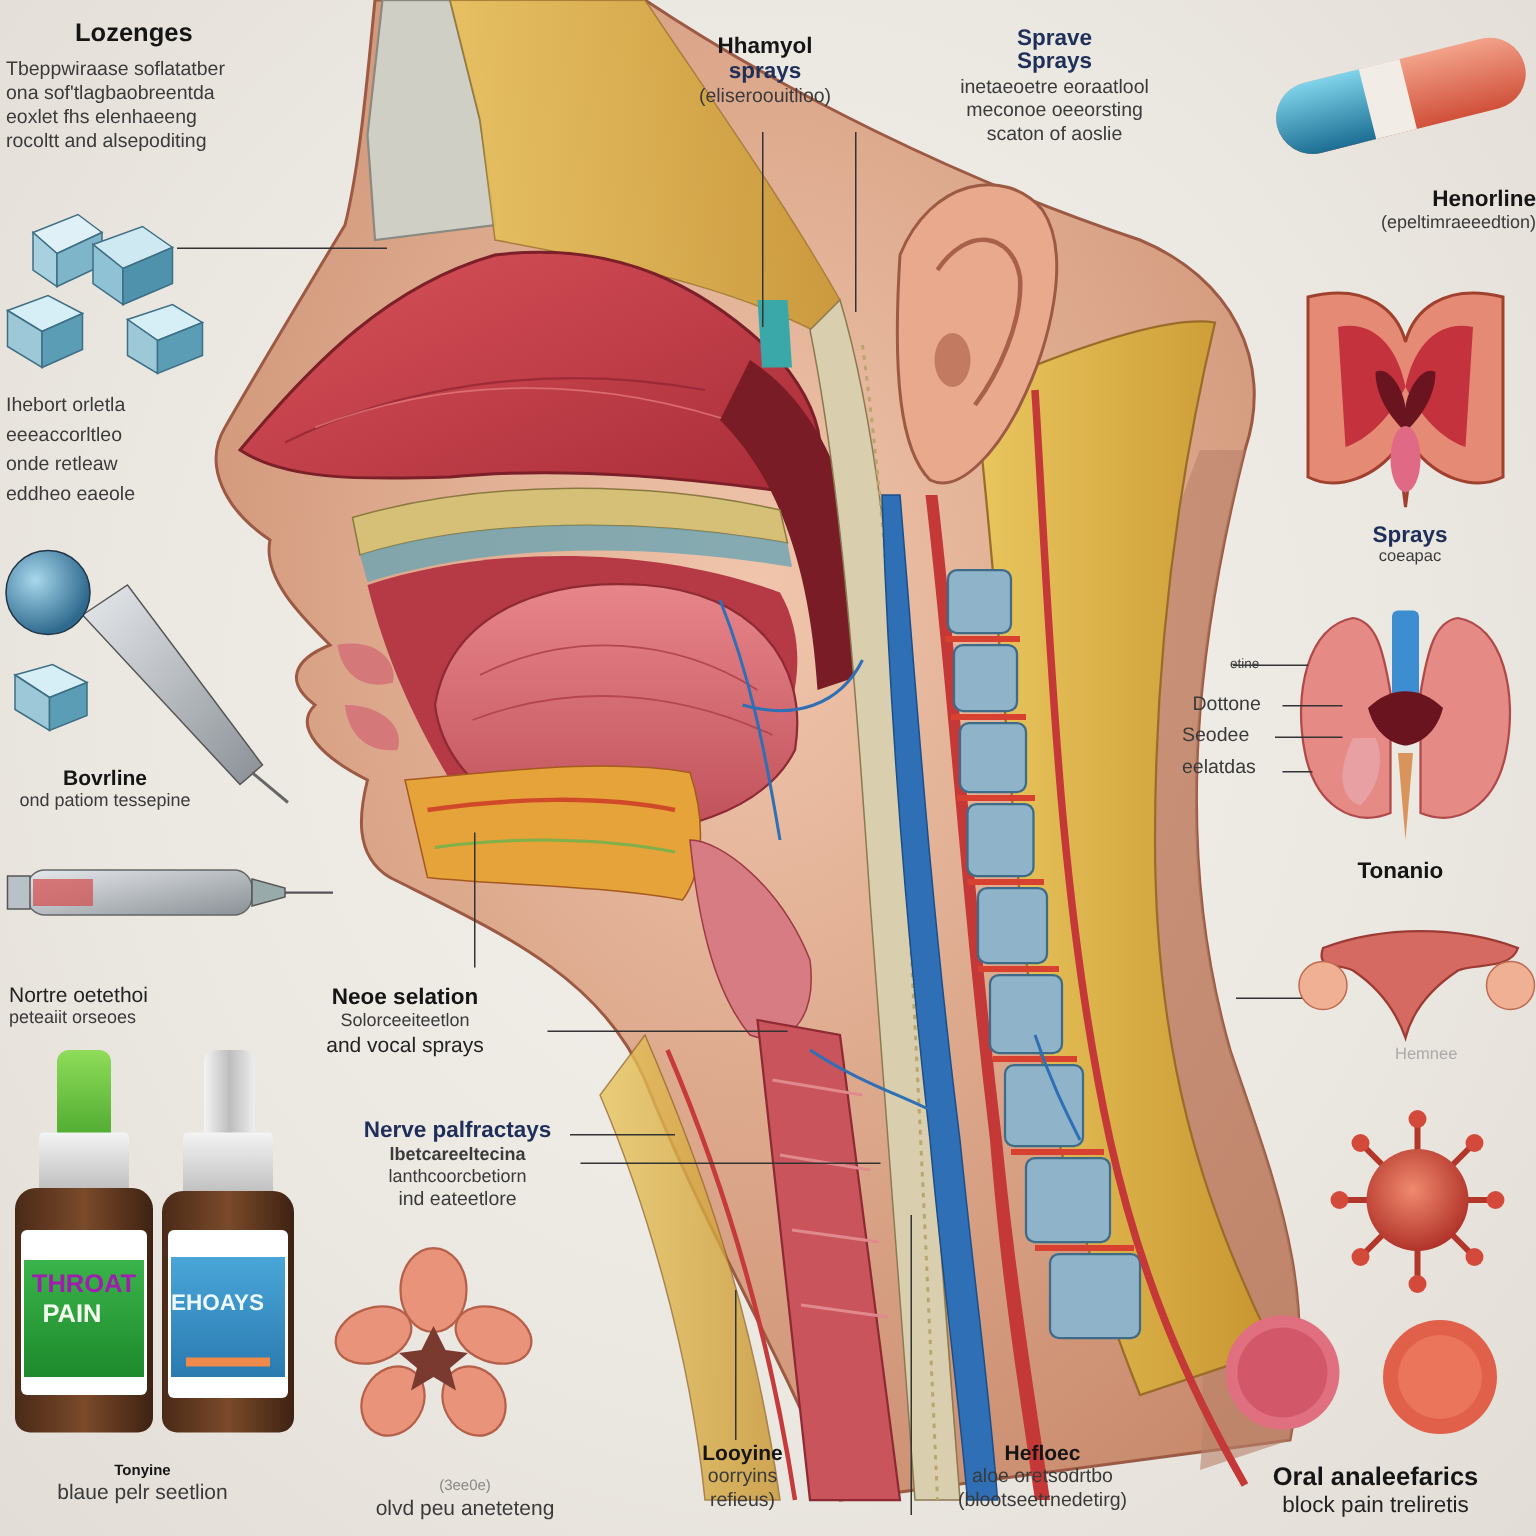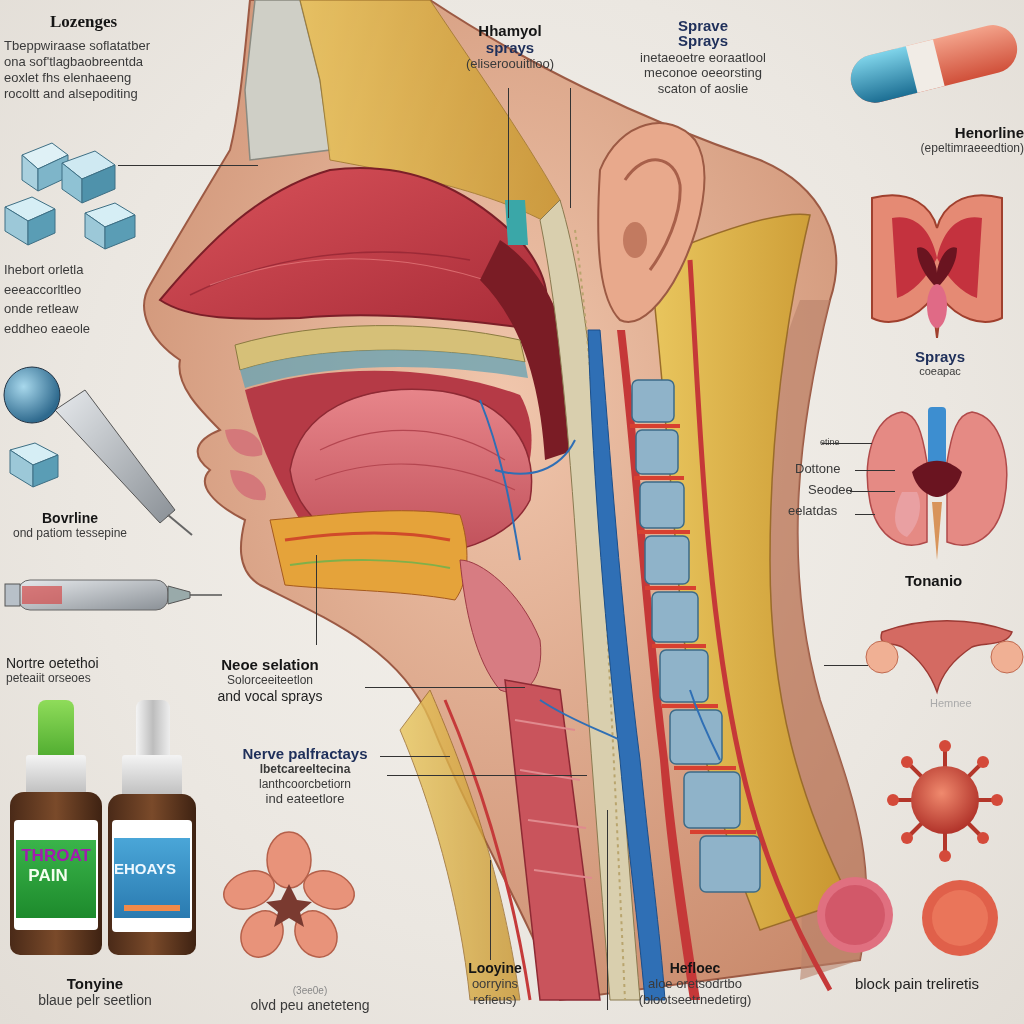--- a/index.html
+++ b/index.html
@@ -286,21 +286,21 @@
 <div class="leader" style="left:508px;top:88px;width:1px;height:130px;"></div>
 <div class="leader" style="left:570px;top:88px;width:1px;height:120px;"></div>
 <div class="leader" style="left:316px;top:555px;width:1px;height:90px;"></div>
 <div class="leader" style="left:365px;top:687px;width:160px;height:1px;"></div>
 <div class="leader" style="left:380px;top:756px;width:70px;height:1px;"></div>
 <div class="leader" style="left:387px;top:775px;width:200px;height:1px;"></div>
 <div class="leader" style="left:490px;top:860px;width:1px;height:100px;"></div>
 <div class="leader" style="left:607px;top:810px;width:1px;height:200px;"></div>
 
 <div class="abs" style="left:50px;top:12px;">
-  <div class="title" style="font-size:17px;font-family:Liberation Serif, serif;">Lozenges</div>
+  <div class="title" style="font-size:17px;">Lozenges</div>
 </div>
 <div class="abs sub" style="left:4px;top:38px;font-size:13px;">
   <div>Tbeppwiraase soflatatber</div>
   <div>ona sof'tlagbaobreentda</div>
   <div>eoxlet fhs elenhaeeng</div>
   <div>rocoltt and alsepoditing</div>
 </div>
 
 <div class="abs sub" style="left:4px;top:260px;font-size:13px;line-height:1.5;">
   <div>Ihebort orletla</div>
@@ -328,21 +328,21 @@
   <div class="sub" style="font-size:12px;">(epeltimraeeedtion)</div>
 </div>
 
 <div class="abs center" style="left:880px;top:348px;width:120px;">
   <div class="title blue" style="font-size:15px;">Sprays</div>
   <div class="sub" style="font-size:11px;">coeapac</div>
 </div>
 
 <div class="abs sub" style="left:820px;top:437px;font-size:9px;">etine</div>
 <div class="abs sub" style="left:795px;top:461px;font-size:13px;">Dottone</div>
-<div class="abs sub" style="left:808px;top:482px;font-size:13px;">Seodee</div>
+<div class="abs sub" style="left:788px;top:482px;font-size:13px;">Seodee</div>
 <div class="abs sub" style="left:788px;top:503px;font-size:13px;">eelatdas</div>
 
 <div class="abs title" style="left:905px;top:572px;font-size:15px;">Tonanio</div>
 
 <div class="abs sub" style="left:930px;top:697px;font-size:11px;color:#aaa;">Hemnee</div>
 
 <div class="abs center" style="left:0;top:510px;width:140px;">
   <div class="title" style="font-size:14px;">Bovrline</div>
   <div class="sub" style="font-size:12px;">ond patiom tessepine</div>
 </div>
@@ -359,21 +359,21 @@
 </div>
 
 <div class="abs center" style="left:215px;top:745px;width:180px;">
   <div class="title blue" style="font-size:15px;">Nerve palfractays</div>
   <div class="sub" style="font-size:12px;font-weight:bold;">lbetcareeltecina</div>
   <div class="sub" style="font-size:12px;">lanthcoorcbetiorn</div>
   <div class="sub" style="font-size:13px;">ind eateetlore</div>
 </div>
 
 <div class="abs center" style="left:0;top:975px;width:190px;">
-  <div class="title" style="font-size:15px;">Tonyine</div>
+  <div class="title" style="font-size:10px;">Tonyine</div>
   <div class="sub" style="font-size:14px;">blaue pelr seetlion</div>
 </div>
 
 <div class="abs center" style="left:210px;top:985px;width:200px;">
   <div class="sub" style="font-size:10px;color:#888;">(3ee0e)</div>
   <div class="sub" style="font-size:14px;">olvd peu aneteteng</div>
 </div>
 
 <div class="abs center" style="left:430px;top:960px;width:130px;">
   <div class="title" style="font-size:14px;">Looyine</div>
@@ -381,14 +381,15 @@
   <div class="sub" style="font-size:13px;">refieus)</div>
 </div>
 
 <div class="abs center" style="left:595px;top:960px;width:200px;">
   <div class="title" style="font-size:14px;">Hefloec</div>
   <div class="sub" style="font-size:13px;">aloe oretsodrtbo</div>
   <div class="sub" style="font-size:13px;">(blootseetrnedetirg)</div>
 </div>
 
 <div class="abs center" style="left:810px;top:975px;width:214px;">
+  <div class="title" style="font-size:17px;">Oral analeefarics</div>
   <div class="sub" style="font-size:15px;color:#222;">block pain treliretis</div>
 </div>
 
 </body></html>

